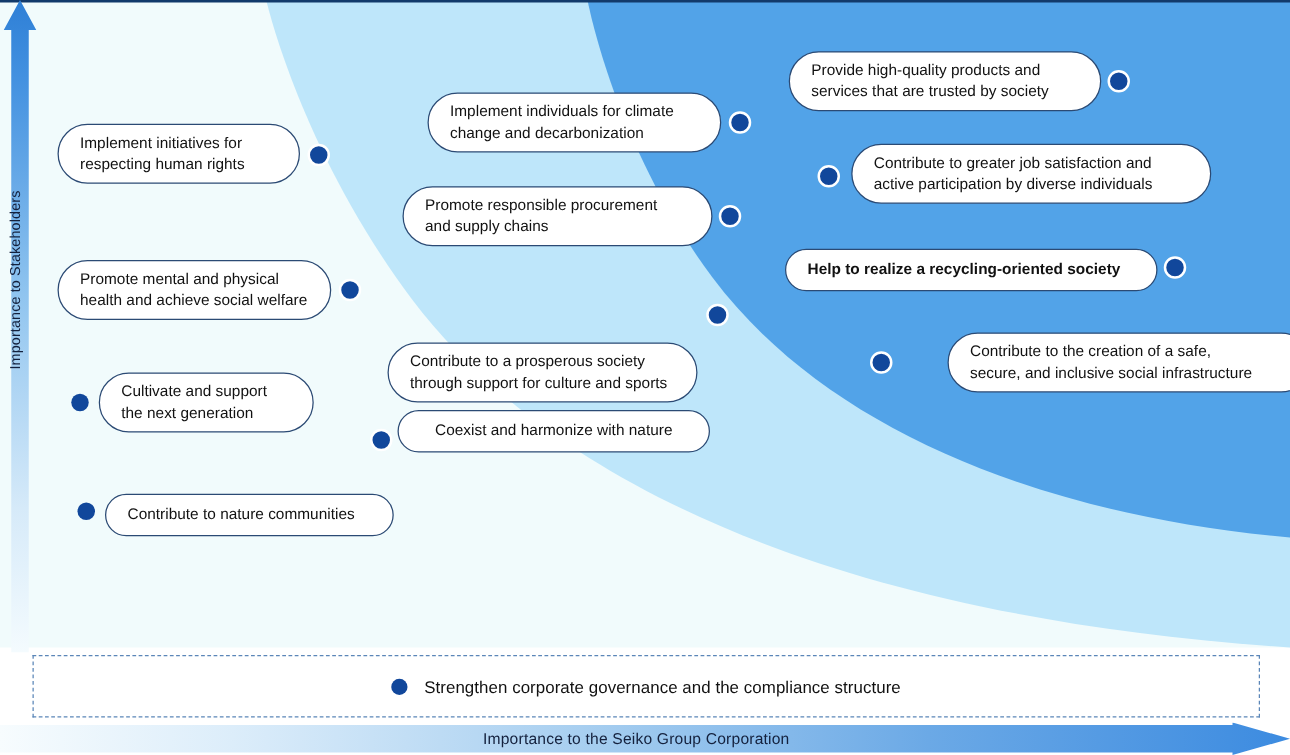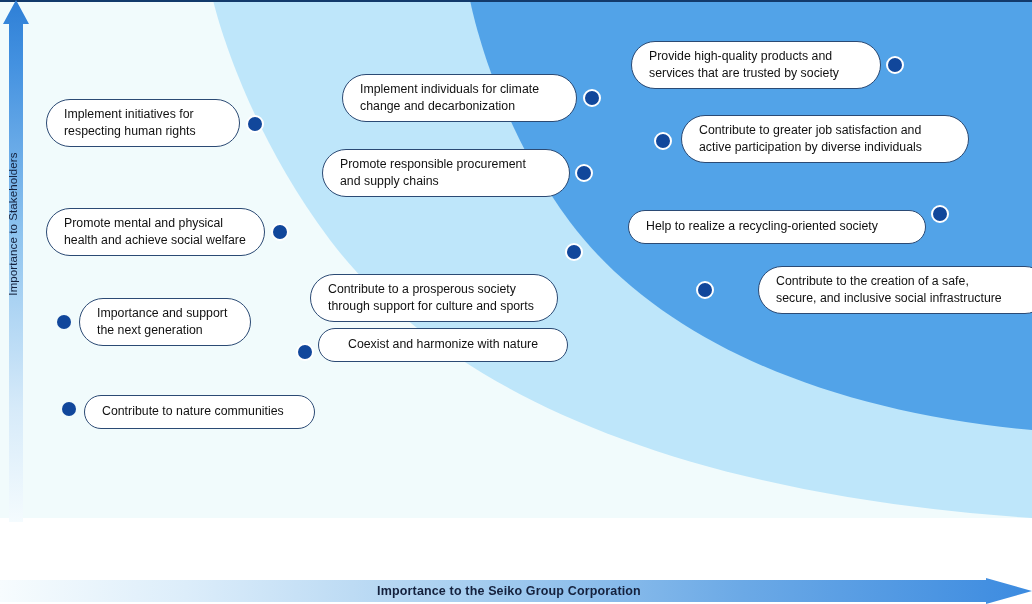--- a/index.html
+++ b/index.html
@@ -62,21 +62,21 @@
   }
   .x-axis-label {
     position: absolute;
     left: 0;
     top: 578px;
     width: 1018px;
     height: 26px;
     line-height: 26px;
     text-align: center;
     font-size: 12.5px;
-    font-weight: bold;
+    font-weight: normal;
     color: #14213d;
     letter-spacing: .15px;
     white-space: nowrap;
   }
 
   
   .legend-box {
     position: absolute;
     left: 26px;
     top: 524px;
@@ -179,20 +179,26 @@
         <stop offset="18%" stop-color="#DCEDFA"></stop>
         <stop offset="45%" stop-color="#A8CFF0"></stop>
         <stop offset="72%" stop-color="#6BA9E6"></stop>
         <stop offset="100%" stop-color="#3C8BE0"></stop>
       </linearGradient>
     </defs>
     <path d="M 0,2 L 986,2 L 986,0 L 1032,13 L 986,26 L 986,24 L 0,24 Z" fill="url(#xgrad)"></path>
   </svg>
   <div class="x-axis-label">Importance to the Seiko Group Corporation</div>
 
+  <div class="legend-box">
+    <div class="legend-inner">
+      <span class="legend-dot"></span>
+      <span class="legend-text">Strengthen corporate governance and the compliance structure</span>
+    </div>
+  </div>
 
   <div id="items-layer">
       <div class="pill" style="left: 46px; top: 99px; width: 194px; height: 48px;">
         <span class="pill-text">Implement initiatives for
 respecting human rights</span>
       </div>
       <span class="dot ringed" style="left: 246px; top: 115px;"></span>
       <div class="pill" style="left: 342px; top: 74px; width: 235px; height: 48px;">
         <span class="pill-text">Implement individuals for climate
 change and decarbonization</span>
@@ -211,36 +217,36 @@
       <div class="pill" style="left: 322px; top: 149px; width: 248px; height: 48px;">
         <span class="pill-text">Promote responsible procurement
 and supply chains</span>
       </div>
       <span class="dot ringed" style="left: 575px; top: 164px;"></span>
       <div class="pill" style="left: 46px; top: 208px; width: 219px; height: 48px;">
         <span class="pill-text">Promote mental and physical
 health and achieve social welfare</span>
       </div>
       <span class="dot ringed" style="left: 271px; top: 223px;"></span>
-      <div class="pill" style="left: 628px; top: 210px; width: 298px; height: 31px;">
+      <div class="pill" style="left: 628px; top: 199px; width: 298px; height: 31px; font-weight: bold;">
         <span class="pill-text">Help to realize a recycling-oriented society</span>
       </div>
       <span class="dot ringed" style="left: 931px; top: 205px;"></span>
       <div class="pill" style="left: 310px; top: 226px; width: 248px; height: 48px; margin-top: 48px;">
         <span class="pill-text">Contribute to a prosperous society
 through support for culture and sports</span>
       </div>
       <span class="dot ringed" style="left: 565px; top: 243px;"></span>
       <div class="pill" style="left: 758px; top: 266px; width: 291px; height: 48px;">
         <span class="pill-text">Contribute to the creation of a safe,
 secure, and inclusive social infrastructure</span>
       </div>
       <span class="dot ringed" style="left: 696px; top: 281px;"></span>
       <div class="pill" style="left: 79px; top: 298px; width: 172px; height: 48px;">
-        <span class="pill-text">Importance and support
+        <span class="pill-text">Cultivate and support
 the next generation</span>
       </div>
       <span class="dot" style="left: 57px; top: 315px;"></span>
       <div class="pill" style="left: 318px; top: 328px; width: 250px; height: 31px; justify-content: center;">
         <span class="pill-text">Coexist and harmonize with nature</span>
       </div>
       <span class="dot ringed" style="left: 296px; top: 343px;"></span>
       <div class="pill" style="left: 84px; top: 395px; width: 231px; height: 31px;">
         <span class="pill-text">Contribute to nature communities</span>
       </div>

